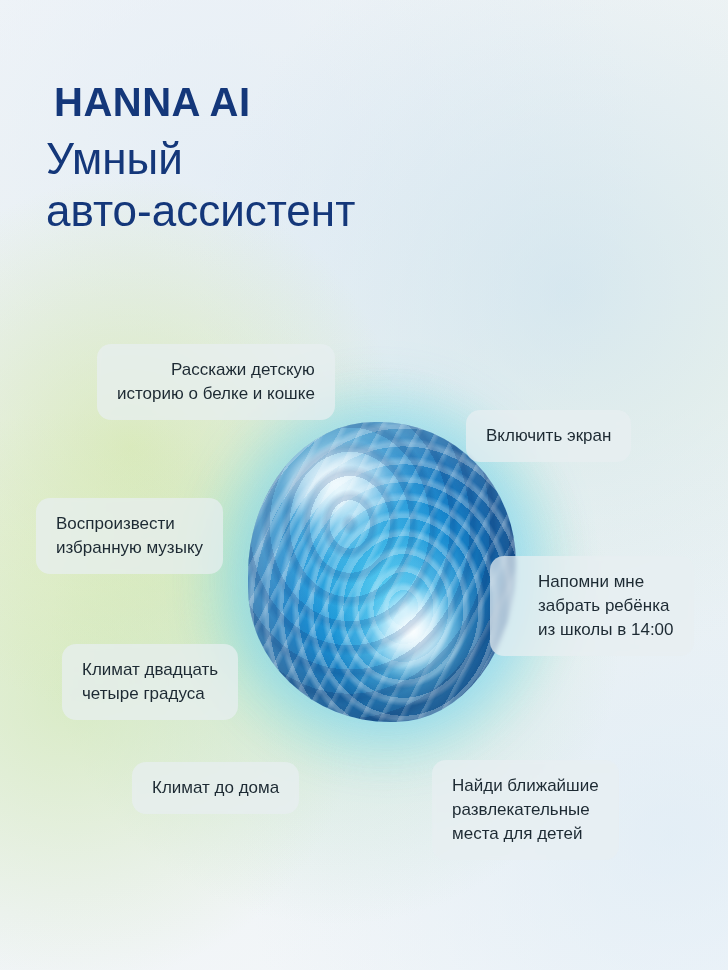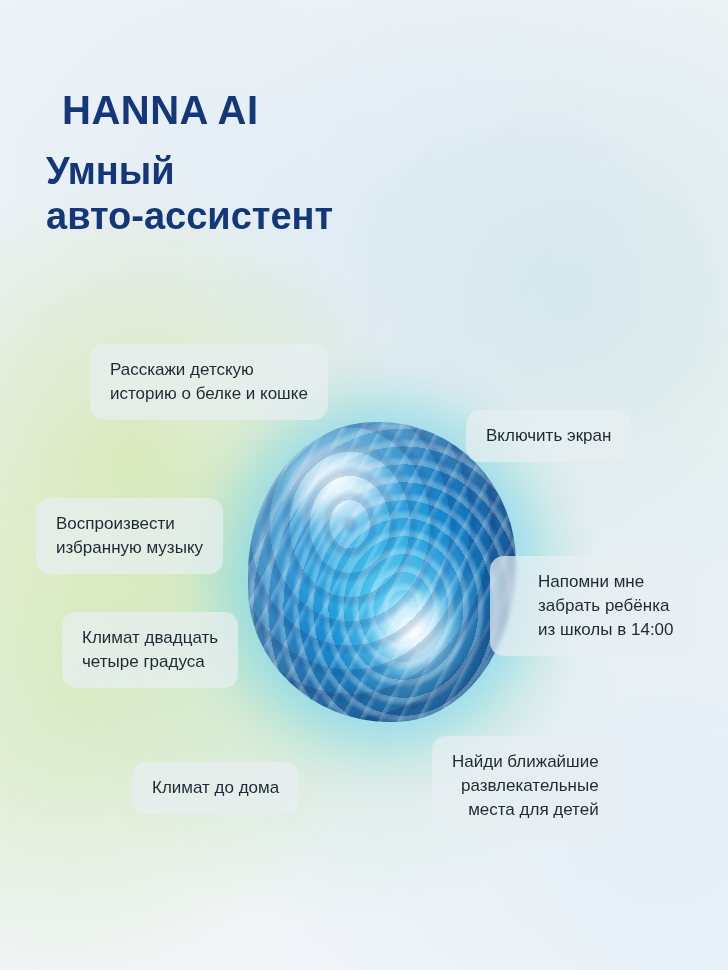--- a/index.html
+++ b/index.html
@@ -34,25 +34,25 @@
     left: 46px;
     top: 72px;
     z-index: 5;
   }
   .title-main {
     font-size: 40px;
     font-weight: bold;
     letter-spacing: 0.5px;
     color: #14377a;
     line-height: 1.12;
-    margin: 16px;
+    margin: 8px;
   }
   .title-sub {
-    font-size: 38px;
-    font-weight: bold;
+    font-size: 44px;
+    font-weight: normal;
     color: #14377a;
     line-height: 1.18;
     margin: 0;
     white-space: pre-line;
   }
 
   
   .orb-wrap {
     position: absolute;
     left: 248px;
@@ -150,27 +150,27 @@
     z-index: 4;
     padding: 14px 20px;
     border-radius: 14px;
     background: rgba(232,238,241,0.72);
     color: #1d2a33;
     font-size: 17px;
     line-height: 1.42;
     white-space: pre-line;
     backdrop-filter: blur(2px);
   }
-  .chip-1 { left: 90px;  top: 344px; }
+  .chip-1 { left: 97px;  top: 344px; text-align: right; }
   .chip-2 { left: 466px;  top: 410px; }
   .chip-3 { left: 36px;   top: 498px; }
   .chip-4 { left: 490px;  top: 556px; padding-left: 48px; }
-  .chip-5 { left: 62px;   top: 612px; }
+  .chip-5 { left: 62px;   top: 644px; }
   .chip-6 { left: 132px;  top: 762px; }
-  .chip-7 { left: 432px;  top: 736px; text-align: right; }
+  .chip-7 { left: 432px;  top: 760px; }
 </style>
 </head>
 <body>
 
 <div class="poster">
 
   <div class="headings">
     <h1 class="title-main">HANNA AI</h1>
     <h2 class="title-sub">Умный
 авто-ассистент</h2>

